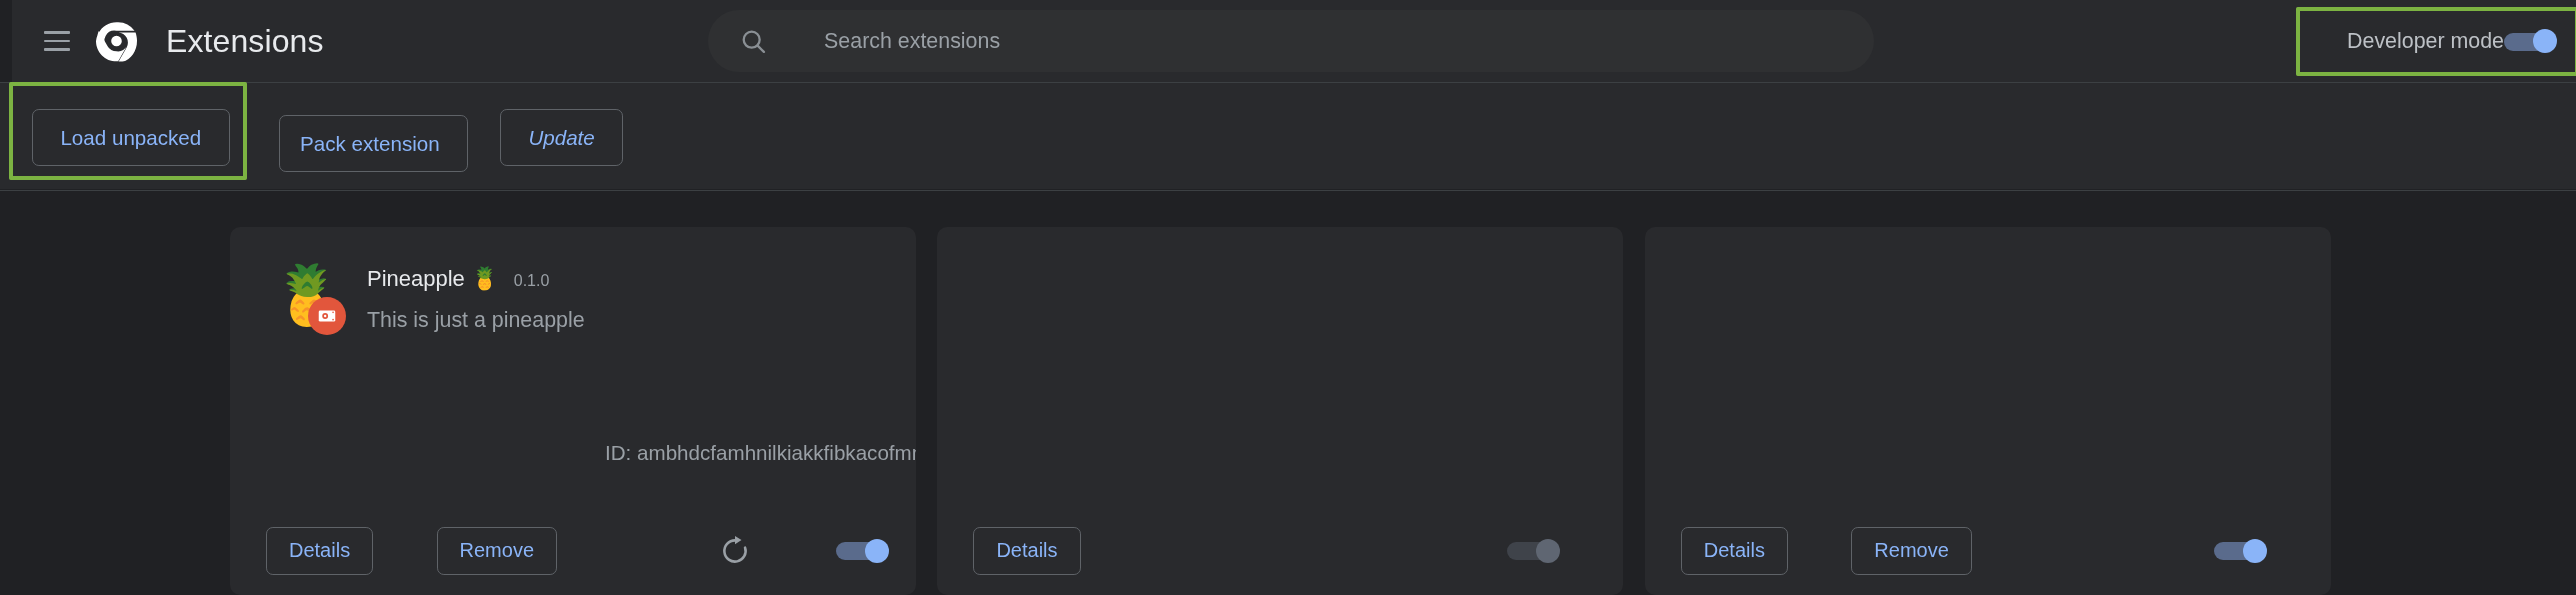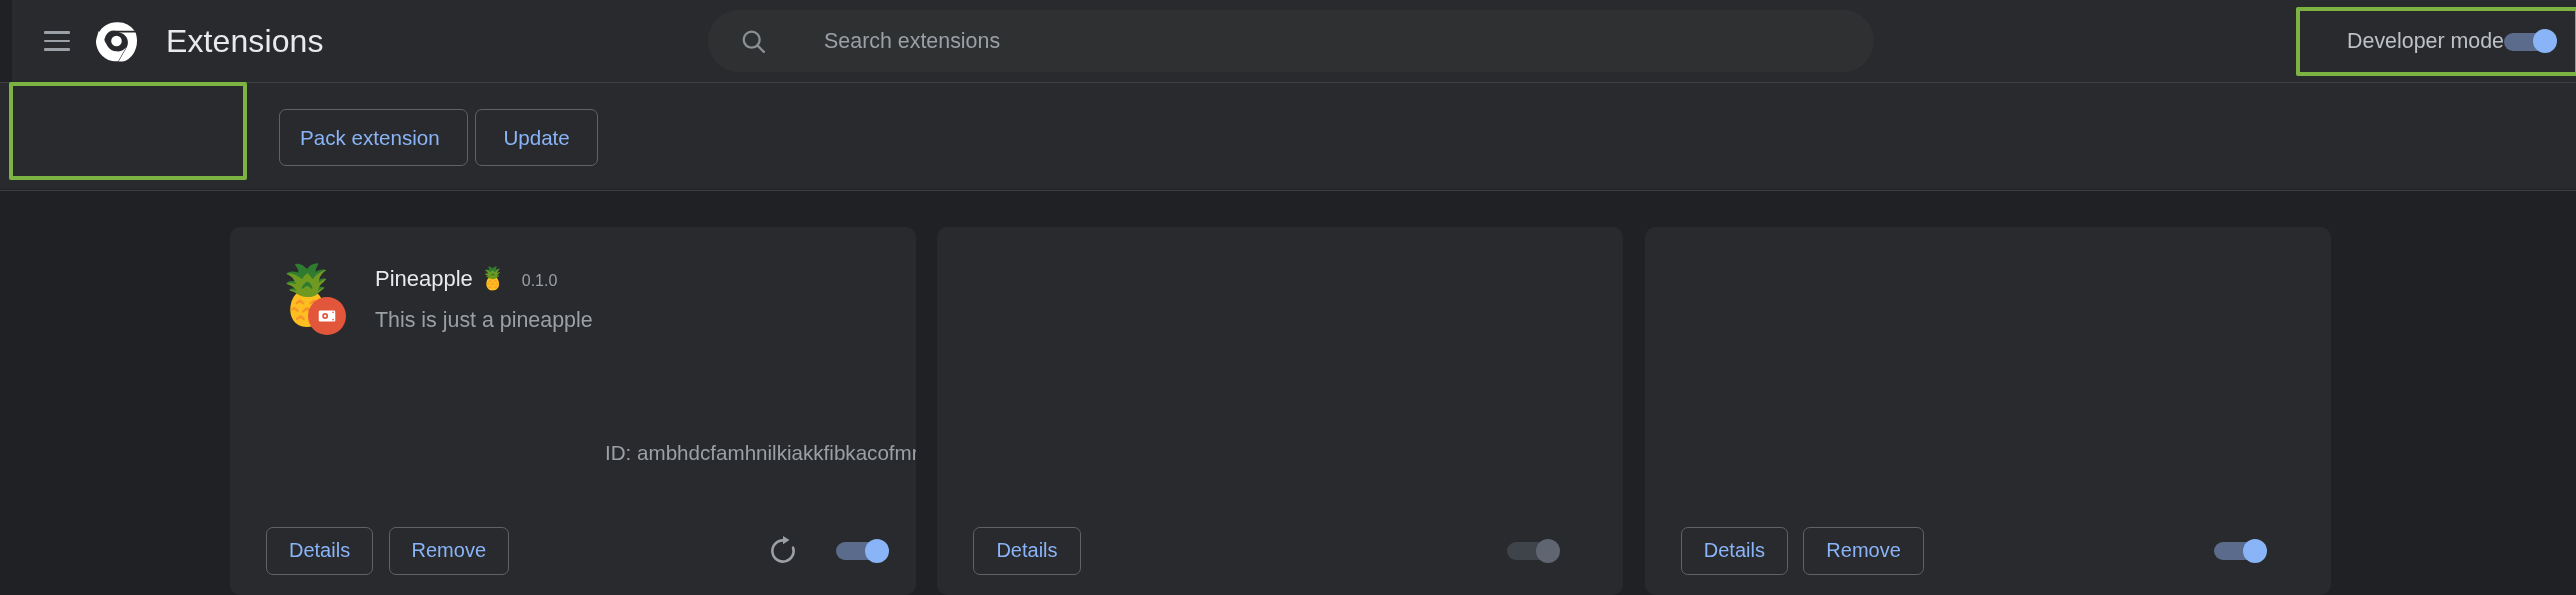--- a/index.html
+++ b/index.html
@@ -202,22 +202,22 @@
     color: #8ab4f8;
     font-family: "Liberation Sans", sans-serif;
     font-size: 20.6px;
     font-weight: 500;
     padding: 0 27.4px;
     cursor: pointer;
     white-space: nowrap;
   }
 
   #btn-load-unpacked { position: absolute; left: 32px; top: 26px; }
-  #btn-pack-extension { position: absolute; left: 279px; top: 26px; padding-left: 20px; }
-  #btn-update { position: absolute; left: 475px; top: 26px; }
+  #btn-pack-extension { position: absolute; left: 279px; top: 32px; padding-left: 20px; }
+  #btn-update { position: absolute; left: 500px; top: 26px; font-style: italic; }
 
   .toolbar-highlight {
     position: absolute;
     left: 8.6px;
     top: 82px;
     width: 238px;
     height: 98px;
     border: 4.3px solid #7cb342;
     border-radius: 1.7px;
     box-sizing: border-box;
@@ -277,21 +277,21 @@
     width: 38px;
     height: 38px;
     border-radius: 50%;
     background: #e2563c;
     display: flex;
     align-items: center;
     justify-content: center;
   }
 
   .ext-text {
-    margin-left: 27px;
+    margin-left: 19px;
     padding-top: 15.4px;
   }
   .ext-title-row {
     display: flex;
     align-items: baseline;
     gap: 15.4px;
   }
   .ext-name {
     font-size: 22px;
     font-weight: 500;
@@ -319,20 +319,21 @@
     white-space: nowrap;
   }
 
   .card-footer {
     position: absolute;
     left: 0; right: 0; bottom: 0;
     height: 89px;
     display: flex;
     align-items: center;
     padding: 0 27.4px 0 36px;
+    gap: 48px;
   }
   .card-btn {
     height: 48px;
     background: transparent;
     border: 0.9px solid #5f6368;
     border-radius: 6.9px;
     color: #8ab4f8;
     font-family: "Liberation Sans", sans-serif;
     font-size: 20px;
     font-weight: 500;
@@ -389,20 +390,21 @@
         <div class="track"></div>
         <div class="knob"></div>
       </div>
     </div>
     <div class="devmode-highlight"></div>
   </div>
 
   <div class="divider divider-header"></div>
 
   <div class="toolbar">
+    <button class="toolbar-btn" id="btn-load-unpacked">Load unpacked</button>
     <button class="toolbar-btn" id="btn-pack-extension">Pack extension</button>
     <button class="toolbar-btn" id="btn-update">Update</button>
   </div>
   <div class="toolbar-highlight"></div>
 
   <div class="divider divider-toolbar"></div>
 
   <div class="cards">
 
     <div class="card">

